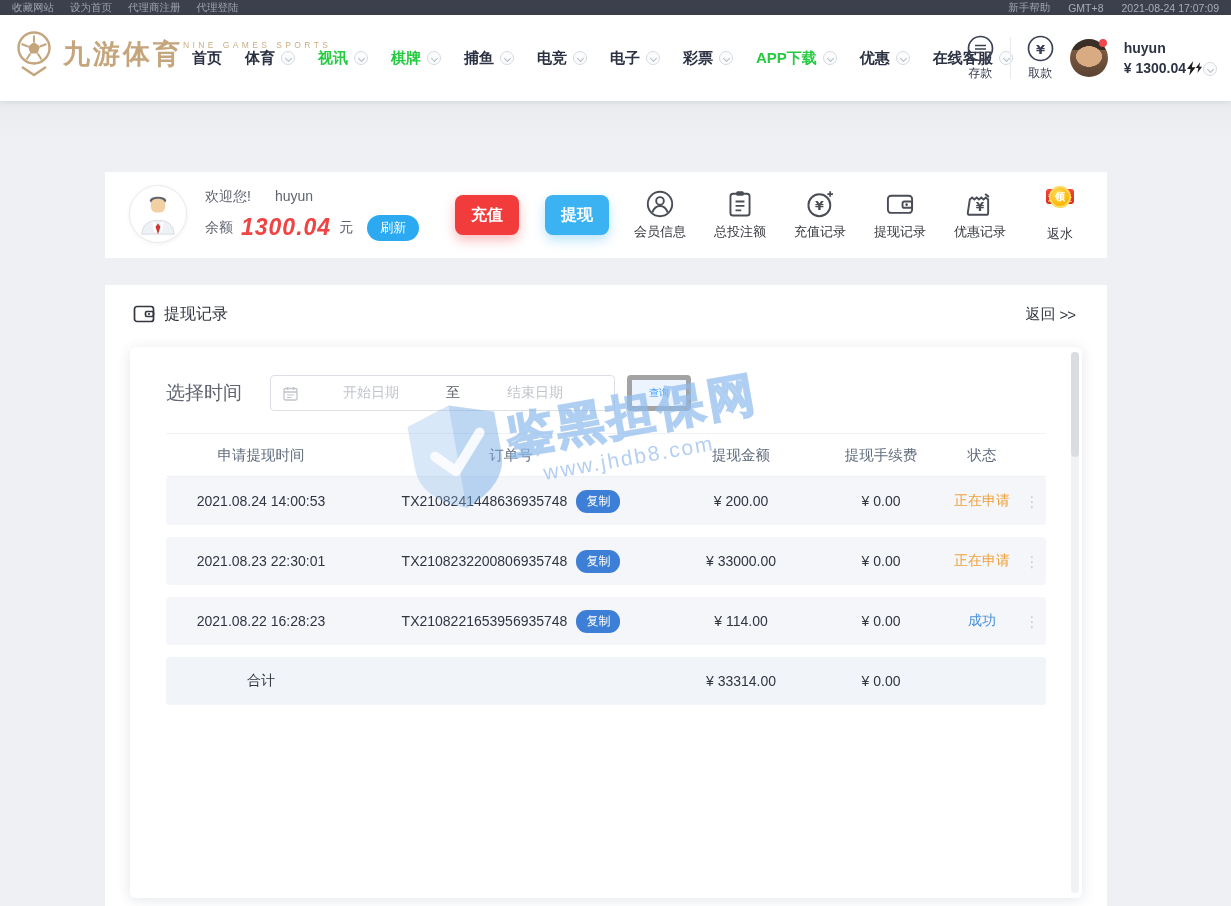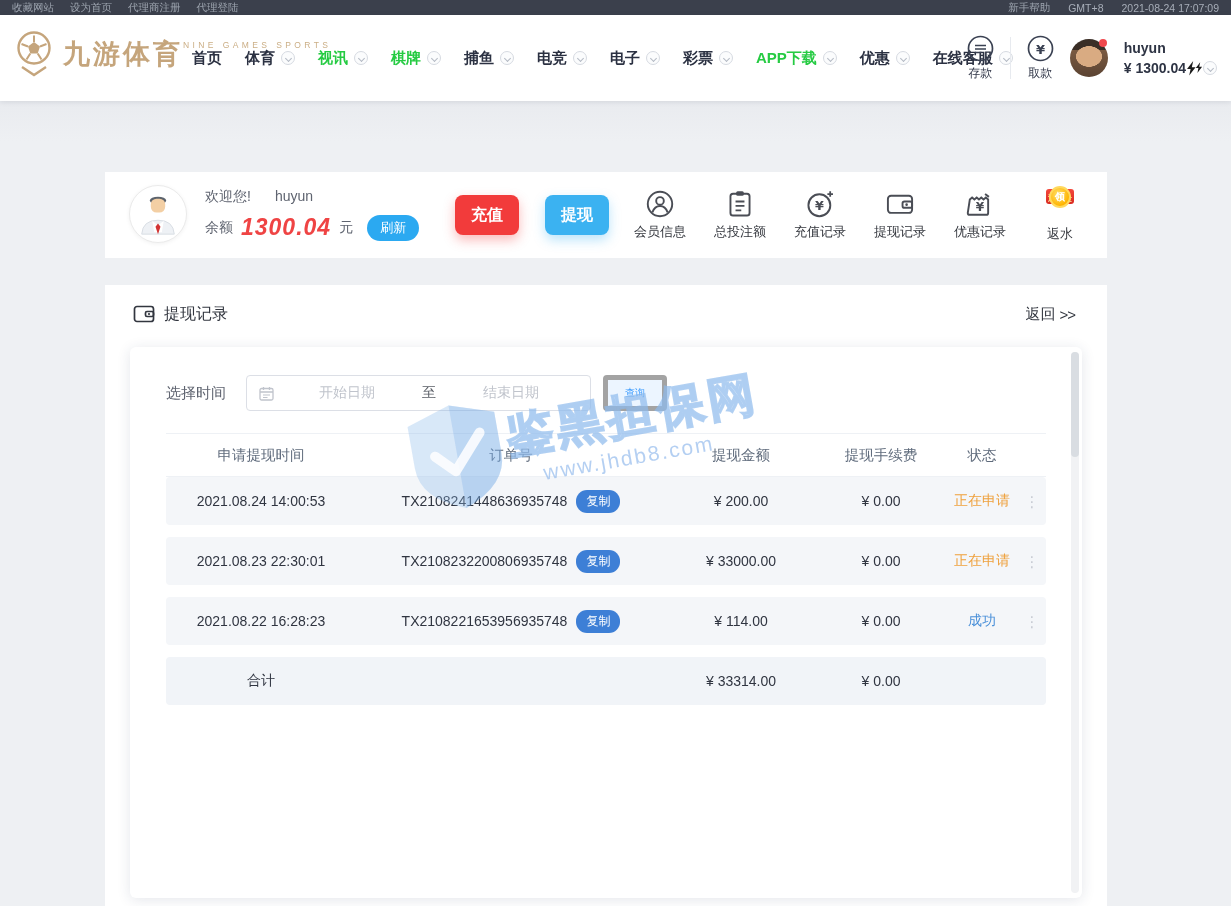--- a/index.html
+++ b/index.html
@@ -28,21 +28,21 @@
   .h-action { display:flex; flex-direction:column; align-items:center; gap:3px; cursor:pointer; }
   .h-action .lbl { font-size:12px; color:#33394a; }
   .h-divider { width:1px; height:42px; background:#e7eaef; }
   .avatar { position:relative; width:38px; height:38px; border-radius:50%; overflow:visible; cursor:pointer; }
   .avatar-img { width:38px; height:38px; border-radius:50%;
      background: radial-gradient(ellipse 58% 46% at 50% 46%, #d9ab82 0 58%, transparent 60%),
                  linear-gradient(180deg,#3a2e26 0 30%, #7a5a41 30%, #5b4332 100%); }
   .avatar-dot { position:absolute; right:1px; top:0; width:8px; height:8px; border-radius:50%; background:#f0484d; }
   .user-meta { display:flex; flex-direction:column; gap:4px; }
   .user-name { font-size:14px; color:#2e3444; font-weight:600; }
-  .user-balance-row { display:flex; align-items:center; }
+  .user-balance-row { display:flex; align-items:flex-end; }
   .user-balance { font-size:14px; color:#2e3444; font-weight:600; }
 
   
   .page { position:absolute; left:0; top:101px; width:1231px; height:805px; background:linear-gradient(180deg,#e9ebef 0,#eef0f3 40px); }
 
   
   .user-card { position:absolute; left:105px; top:71px; width:1002px; height:86px; background:#fff; }
   .uc-avatar { position:absolute; left:24px; top:13px; width:58px; height:58px; border-radius:50%; border:1px solid #ebebeb; background:#fff; display:flex; align-items:center; justify-content:center; box-shadow:0 1px 4px rgba(0,0,0,.06); }
   .uc-info { position:absolute; left:100px; top:16px; }
   .uc-line1 { font-size:14px; color:#5f6470; display:flex; gap:24px; }
@@ -70,21 +70,21 @@
   .section-title .t { font-size:16px; color:#32363f; }
   .back-link { display:flex; align-items:center; gap:4px; cursor:pointer; }
   .back-link .b { font-size:15px; color:#32363f; }
   .back-link .arrows { font-size:15px; color:#32363f; letter-spacing:-1px; }
 
   .inner-card { position:absolute; left:25px; top:62px; width:952px; height:551px; background:#fff; border-radius:6px; box-shadow:0 2px 14px rgba(30,50,90,.12); }
   .scroll-track { position:absolute; right:3px; top:5px; bottom:5px; width:8px; background:#f1f2f4; border-radius:4px; }
   .scroll-thumb { position:absolute; right:0; top:0; width:8px; height:105px; background:#d9dde2; border-radius:4px; cursor:pointer; }
 
   .filter-row { position:absolute; left:36px; top:28px; display:flex; align-items:center; gap:12px; }
-  .filter-label { font-size:15px; color:#5f6470; margin-right:8px; }
+  .filter-label { font-size:19px; color:#5f6470; margin-right:16px; }
   .date-range { width:345px; height:36px; border:1px solid #dcdfe6; border-radius:4px; display:flex; align-items:center; padding:0 12px; gap:6px; background:#fff; cursor:text; }
   .date-ph { flex:1; text-align:center; font-size:14px; color:#c0c4cc; }
   .date-sep { font-size:14px; color:#5a5e66; padding:0 2px; }
   .search-btn { height:36px; padding:0 17px; background:#ecf5ff; border:5px solid #a3a3a3; border-radius:4px; color:#409eff; font-size:10px; cursor:pointer; }
 
   .table-area { position:absolute; left:36px; top:86px; width:880px; }
   .thead { display:grid; grid-template-columns:190px 310px 150px 130px 72px 28px; align-items:center; height:44px; border-top:1px solid #eef1f5; border-bottom:1px solid #eef1f5; }
   .thead span { font-size:14.5px; color:#5f6b7c; text-align:center; }
   .trow { display:grid; grid-template-columns:190px 310px 150px 130px 72px 28px; align-items:center; height:48px; background:#f4f6f9; border-radius:4px; margin-bottom:12px; }
   .trow:first-of-type { margin-top:6px; }

